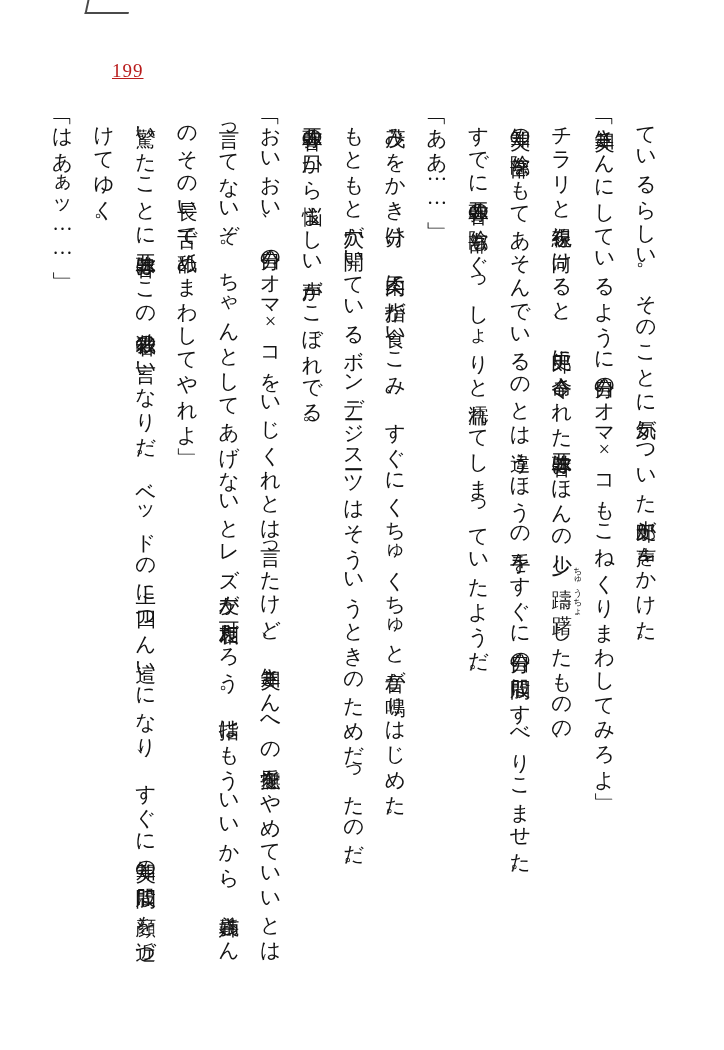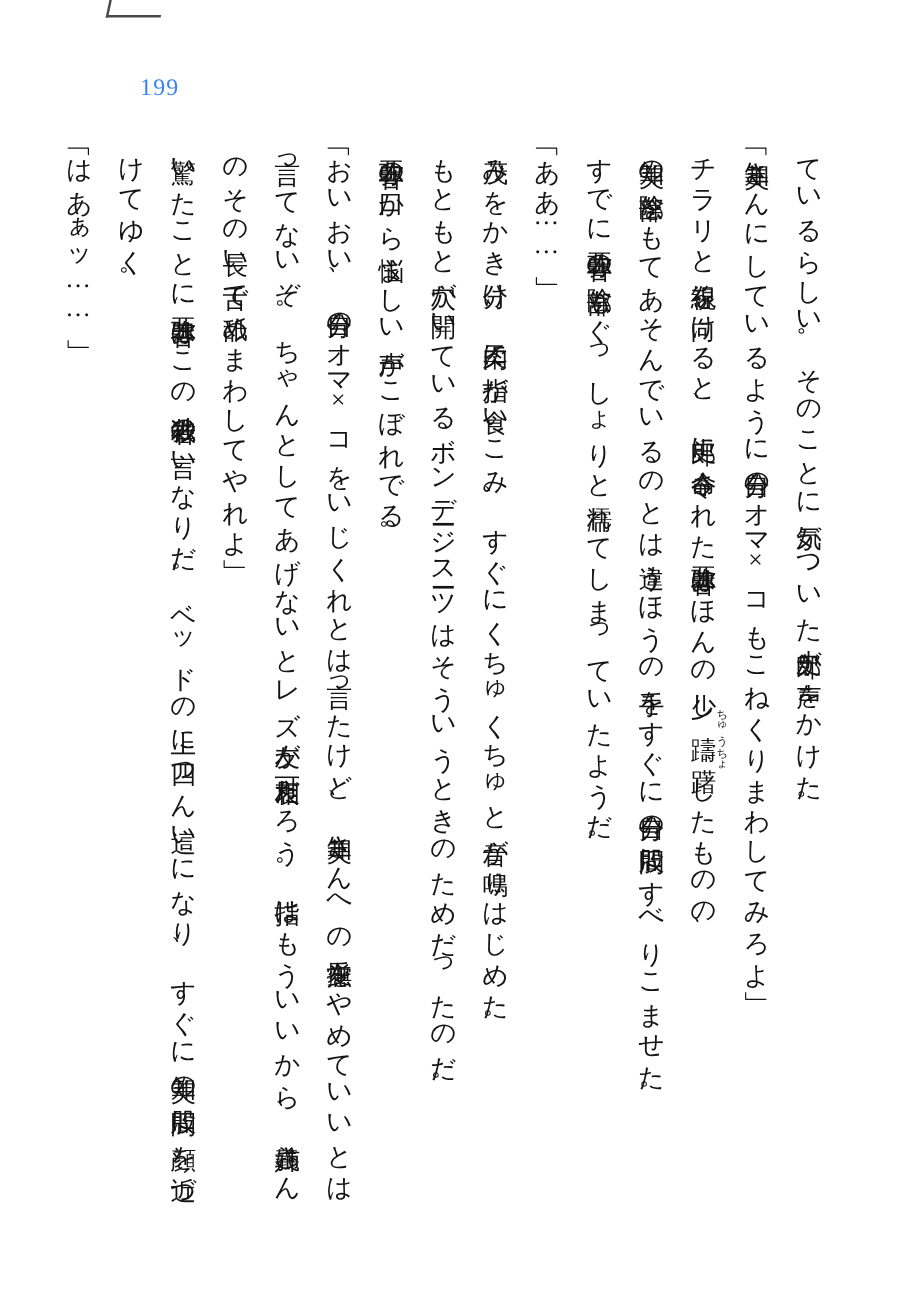--- a/index.html
+++ b/index.html
@@ -29,22 +29,23 @@
     border-left: 2px solid #2b2b2b;
     transform: skewX(-12deg);
     opacity: 0.85;
   }
   .page-number {
     position: absolute;
     left: 112px;
     top: 60px;
     font-size: 19px;
     letter-spacing: 1px;
-    color: #3b82f6;
+    color: #b91c1c;
     font-family: "Liberation Serif", "DejaVu Serif", serif;
+    text-decoration: underline;
   }
   
   .text-block {
     position: absolute;
     top: 112px;
     right: 58px;
     left: 86px;
     height: 840px;
     writing-mode: vertical-rl;
     text-orientation: upright;

